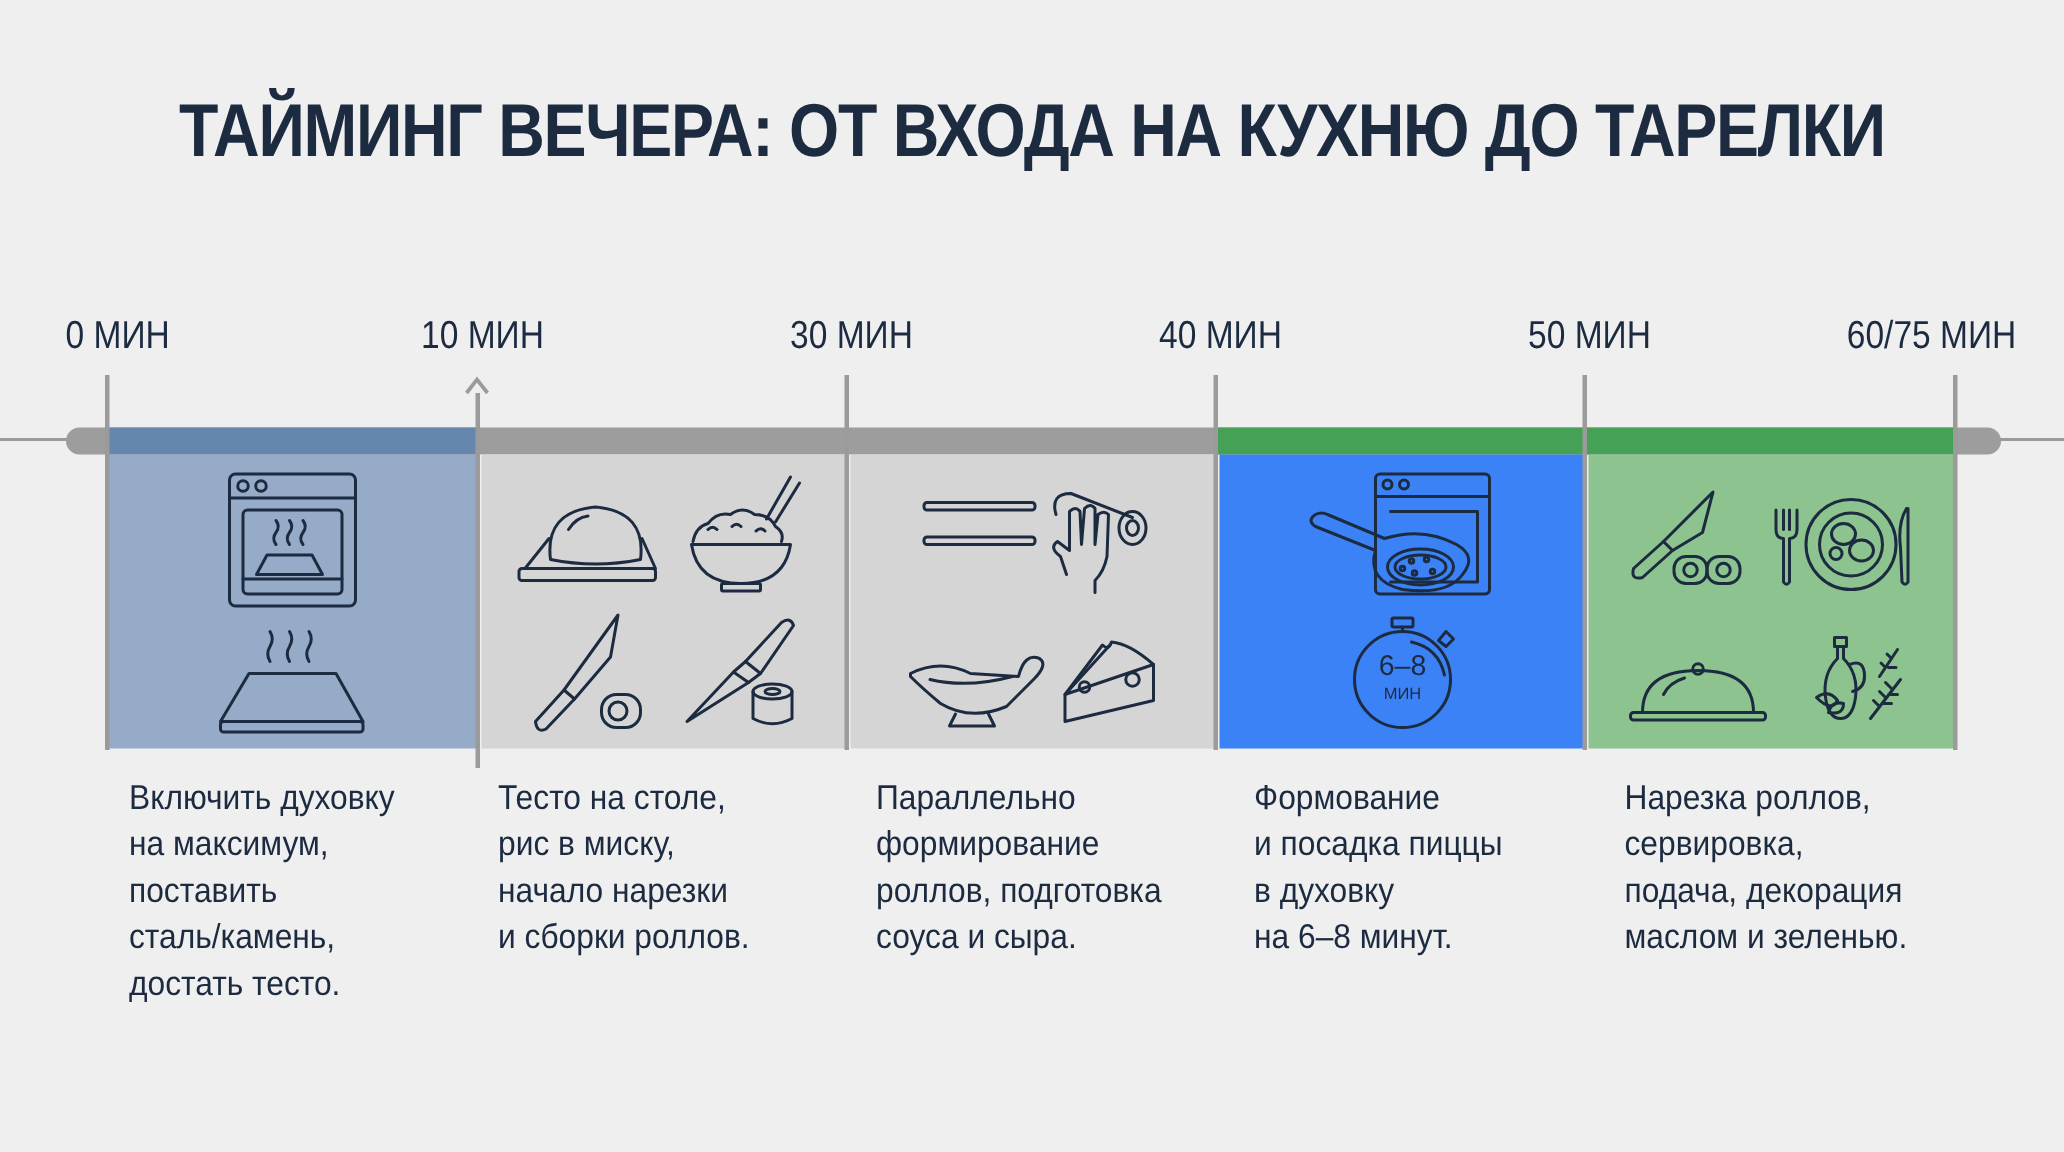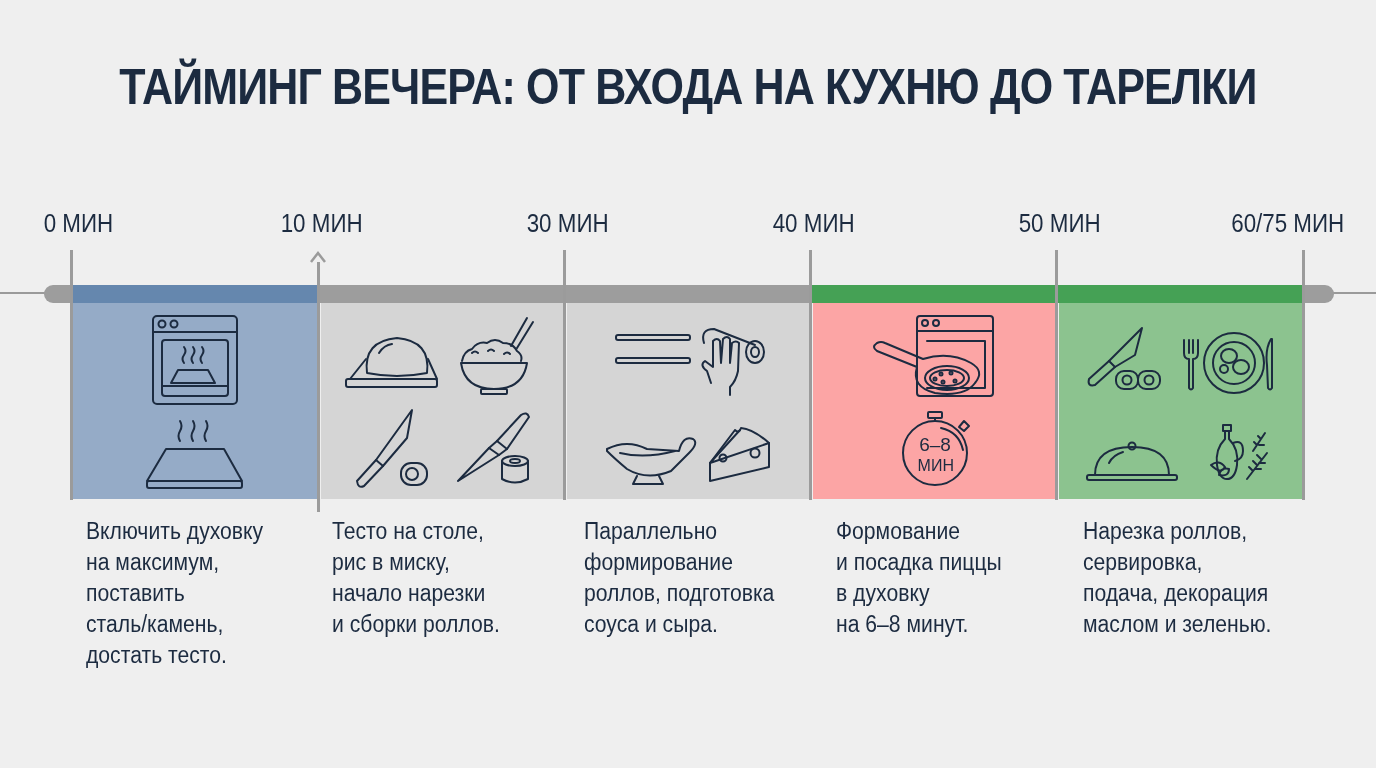--- a/index.html
+++ b/index.html
@@ -108,21 +108,21 @@
     </g>
     <g>
       <path d="M143 160 L143 178 L202 164 L202 140 q-16 -14 -28 -15 q-2 6 -6 2 Z"></path>
       <path d="M143 160 L173 127 M143 160 L202 140"></path>
       <circle cx="156" cy="155" r="3.5"></circle>
       <circle cx="188" cy="150" r="4.5"></circle>
     </g>
   </svg>
 </div>
 
-<div class="panel" style="left:813px;width:243px;background:#fca5a5;">
+<div class="panel" style="left:813px;width:243px;background:#3b82f6;">
   <svg width="243" height="196" viewBox="0 0 243 196" fill="none" stroke="#1c2b40" stroke-width="2" stroke-linecap="round" stroke-linejoin="round">
     <g>
       <rect x="104" y="13" width="76" height="80" rx="3"></rect>
       <line x1="104" y1="28" x2="180" y2="28"></line>
       <circle cx="112" cy="20" r="3"></circle>
         <circle cx="123" cy="20" r="3"></circle>
       <path d="M114 38 L172 38 L172 85 L114 85"></path>
       <path d="M64 40 q-6 4 0 8 L104 64 q-6 20 18 26 q30 4 40 -10 q10 -12 -4 -20 q-22 -12 -48 -4 L72 40 q-4 -2 -8 0 Z"></path>
       <ellipse cx="134" cy="75" rx="22" ry="12"></ellipse>
       <ellipse cx="134" cy="75" rx="17" ry="8"></ellipse>
@@ -134,21 +134,21 @@
     </g>
     <g>
       <circle cx="122" cy="150" r="32"></circle>
       <rect x="115" y="109" width="14" height="6" rx="1"></rect>
       <line x1="122" y1="115" x2="122" y2="118"></line>
       <path d="M146 124 L151 118 L156 123 L151 128 Z"></path>
       <path d="M128 125 q18 4 22 22"></path>
     </g>
   </svg>
   <div style="position:absolute;left:103px;top:131px;width:38px;text-align:center;font-size:19px;color:#1c2b40;">6–8</div>
-  <div style="position:absolute;left:103px;top:154px;width:38px;text-align:right;font-size:16px;color:#1c2b40;">МИН</div>
+  <div style="position:absolute;left:103px;top:154px;width:38px;text-align:center;font-size:11px;color:#1c2b40;">МИН</div>
 </div>
 
 <div class="panel" style="left:1059px;width:244px;background:#8cc38f;">
   <svg width="244" height="196" viewBox="0 0 244 196" fill="none" stroke="#1c2b40" stroke-width="2" stroke-linecap="round" stroke-linejoin="round">
     <g>
       <path d="M30 76 L50 58 L56 64 L36 82 q-8 2 -6 -6 Z"></path>
       <path d="M50 58 L83 25 L76 52 L56 64"></path>
       <rect x="57" y="68" width="22" height="18" rx="8"></rect>
       <rect x="79" y="68" width="22" height="18" rx="8"></rect>
       <circle cx="68" cy="77" r="4.5"></circle>

